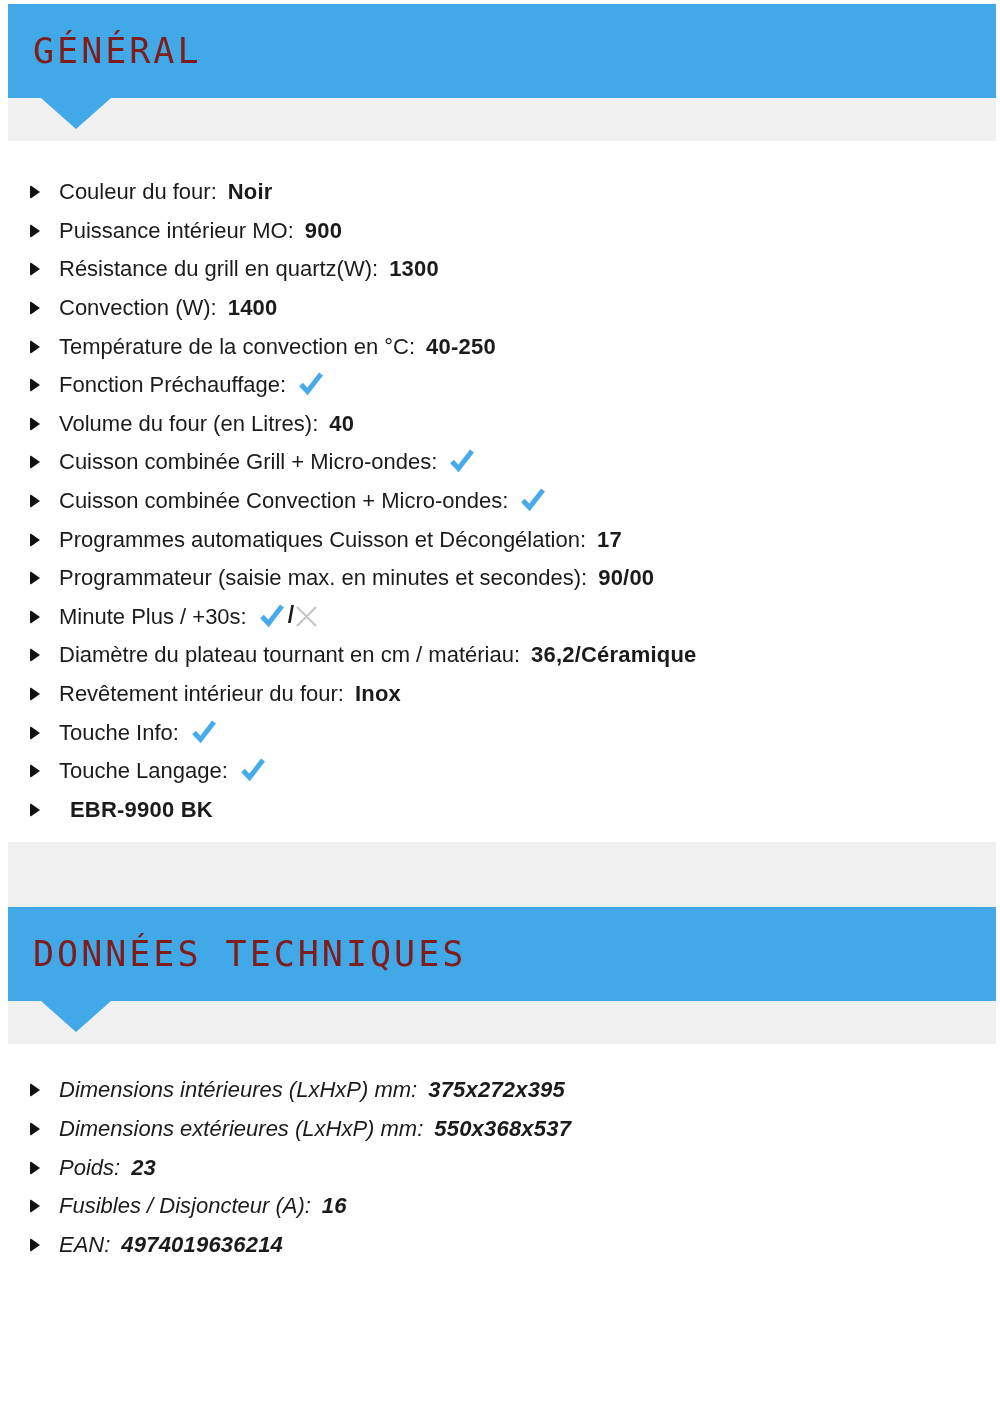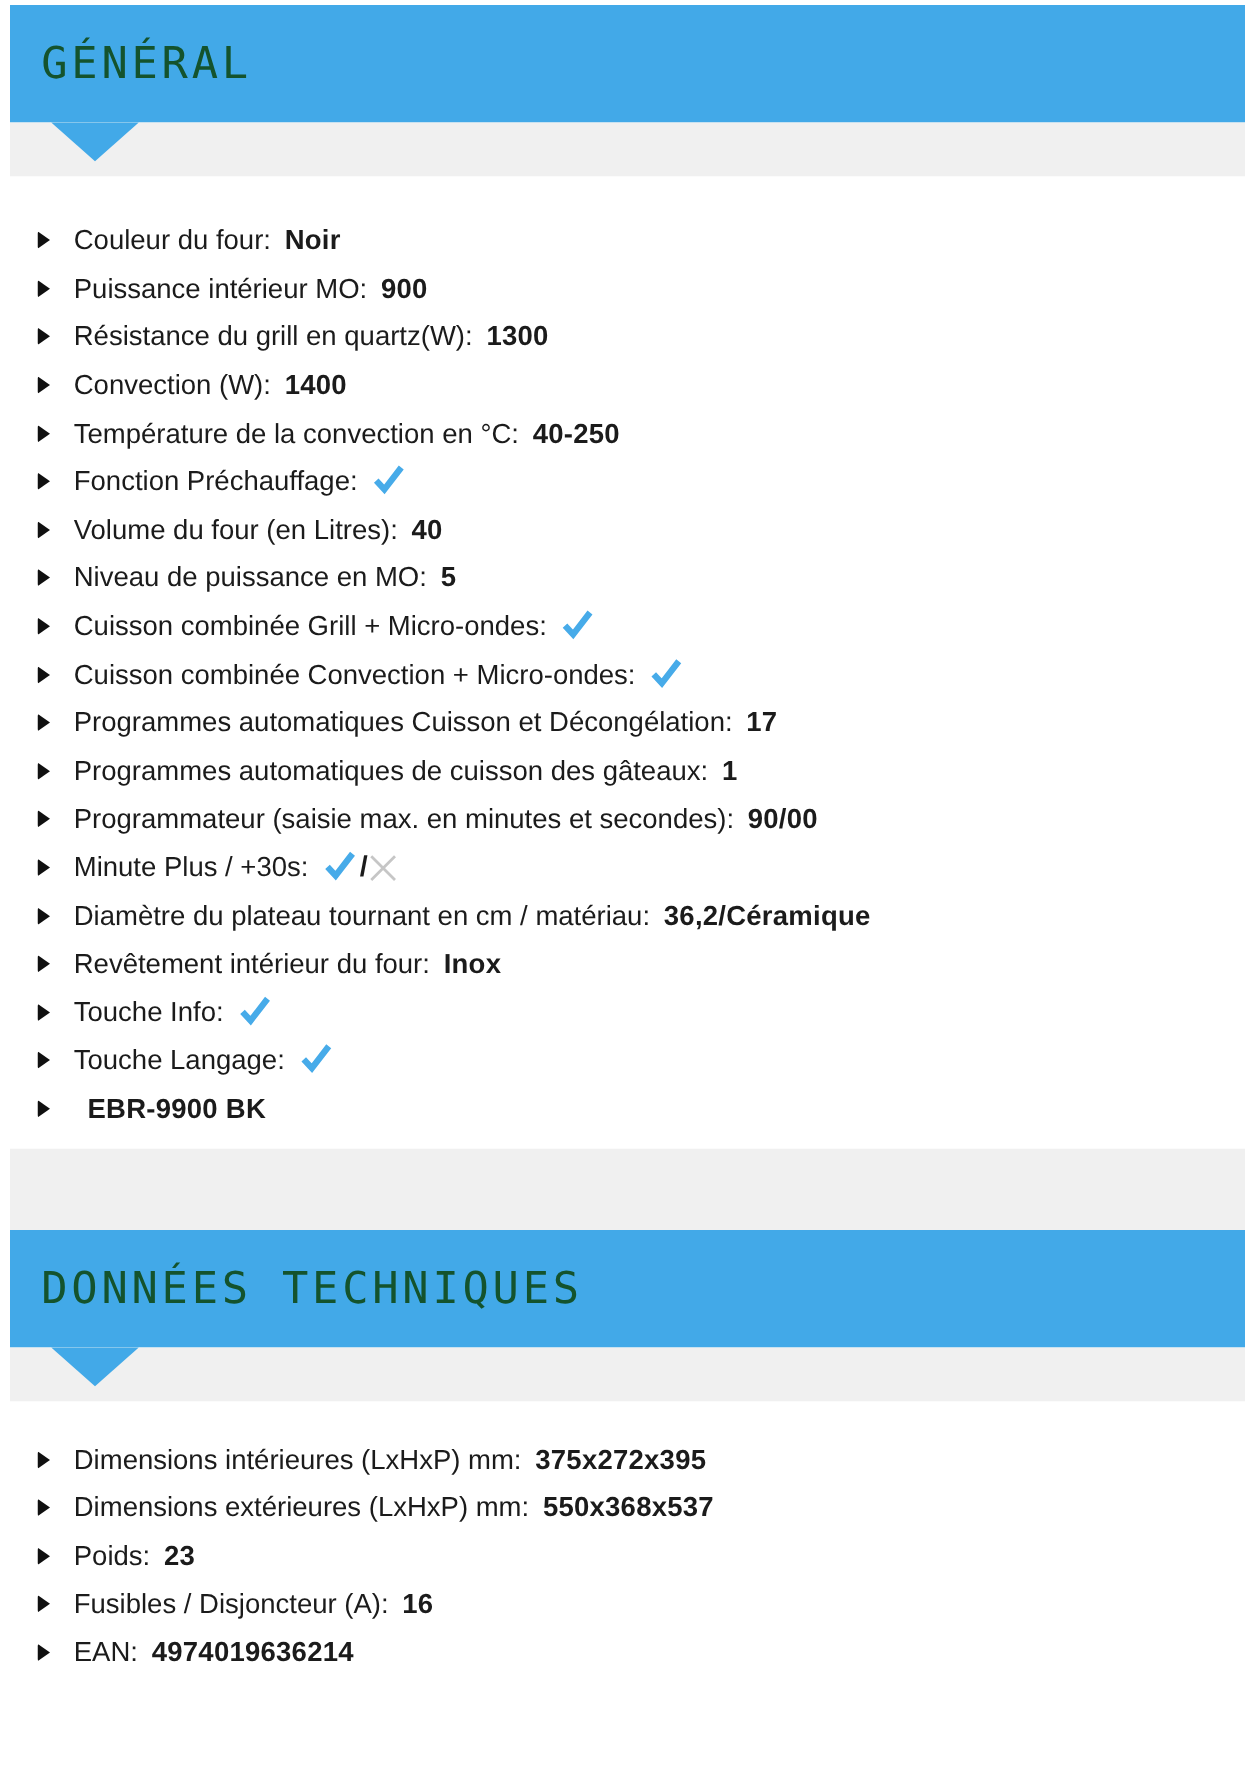--- a/index.html
+++ b/index.html
@@ -22,21 +22,21 @@
     margin:0 4px 0 8px;
     height:94px;
     background:var(--accent);
     display:flex;align-items:center;
     padding-left:25px;
   }
   .section-title{
     font-family:"DejaVu Sans Mono", monospace;
     font-size:35px;
     letter-spacing:3px;
-    color:#14532d;
+    color:#7f1d1d;
     white-space:pre;
   }
   .pointer-strip{
     margin:0 4px 0 8px;
     height:43px;
     background:var(--strip);
     position:relative;
   }
   .pointer{
     position:absolute;
@@ -47,21 +47,21 @@
     border-top:31px solid var(--accent);
   }
   .pre-strip{
     margin:13px 4px 0 8px;
     height:65px;
     background:var(--strip);
   }
   .spec-list{
     margin:32px 4px 0 30px;
   }
-  .spec-list.second{margin-top:27px;}
+  .spec-list.second{margin-top:27px;font-style:italic;}
   .row{
     display:flex;align-items:center;
     height:38.6px;
     font-size:22px;
     line-height:1;
   }
   .bullet{
     flex:none;
     width:0;height:0;
     border-left:10px solid #101010;
@@ -135,50 +135,40 @@
     </svg>
   </span></span>
       </div>
       <div class="row">
         <span class="bullet"></span>
         <span class="label">Volume du four (en Litres):</span>
         <span class="value"><span class="val-text">40</span></span>
       </div>
       <div class="row">
         <span class="bullet"></span>
-        <span class="label">Niveau de puissance en MO:</span>
-        <span class="value"><span class="val-text">5</span></span>
-      </div>
-      <div class="row">
-        <span class="bullet"></span>
         <span class="label">Cuisson combinée Grill + Micro-ondes:</span>
         <span class="value"><span class="icon check">
     <svg width="27" height="25" viewBox="0 0 27 25" aria-hidden="true">
       <path d="M4 13.5 L10.5 20.5 L24 3" fill="none" stroke="var(--check)" stroke-width="5" stroke-linecap="butt" stroke-linejoin="miter"></path>
     </svg>
   </span></span>
       </div>
       <div class="row">
         <span class="bullet"></span>
         <span class="label">Cuisson combinée Convection + Micro-ondes:</span>
         <span class="value"><span class="icon check">
     <svg width="27" height="25" viewBox="0 0 27 25" aria-hidden="true">
       <path d="M4 13.5 L10.5 20.5 L24 3" fill="none" stroke="var(--check)" stroke-width="5" stroke-linecap="butt" stroke-linejoin="miter"></path>
     </svg>
   </span></span>
       </div>
       <div class="row">
         <span class="bullet"></span>
         <span class="label">Programmes automatiques Cuisson et Décongélation:</span>
         <span class="value"><span class="val-text">17</span></span>
-      </div>
-      <div class="row">
-        <span class="bullet"></span>
-        <span class="label">Programmes automatiques de cuisson des gâteaux:</span>
-        <span class="value"><span class="val-text">1</span></span>
       </div>
       <div class="row">
         <span class="bullet"></span>
         <span class="label">Programmateur (saisie max. en minutes et secondes):</span>
         <span class="value"><span class="val-text">90/00</span></span>
       </div>
       <div class="row">
         <span class="bullet"></span>
         <span class="label">Minute Plus / +30s:</span>
         <span class="value"><span class="icon check">

